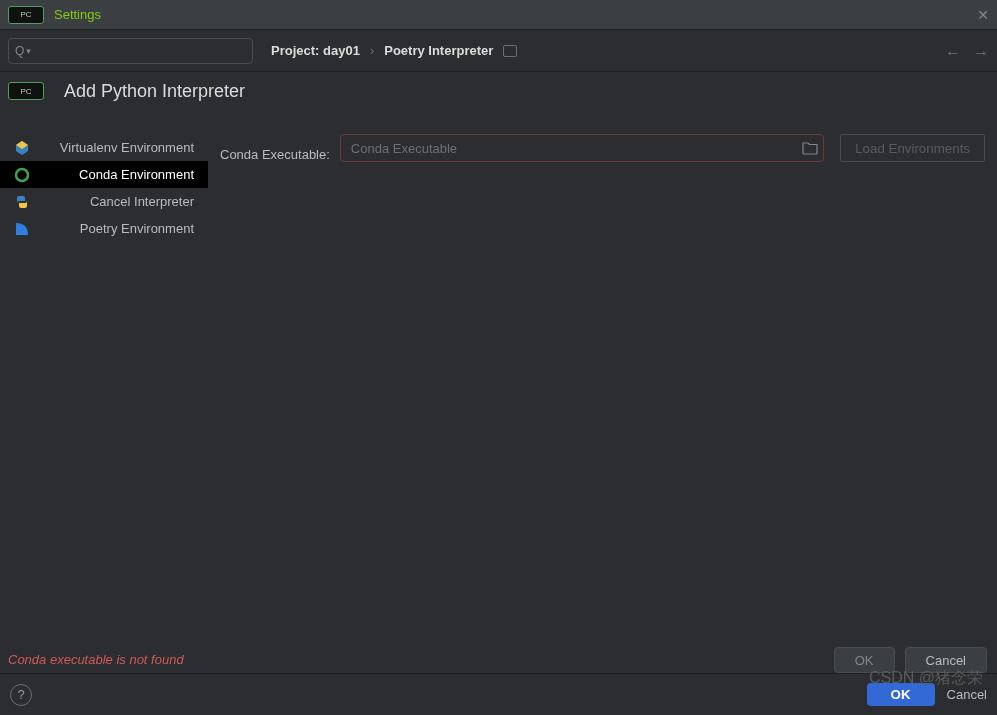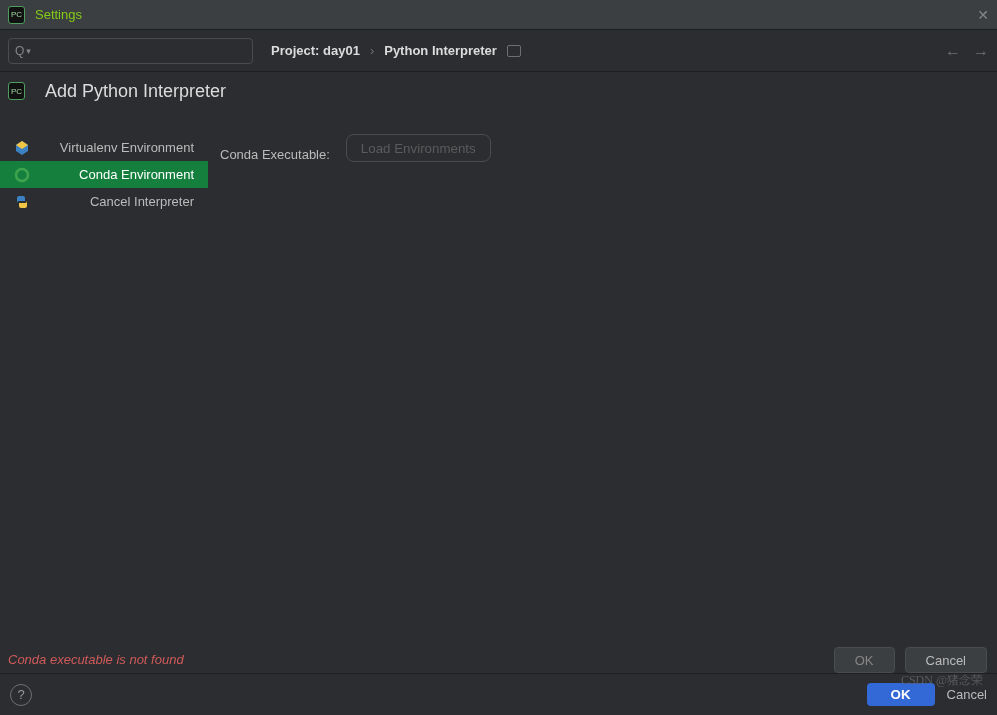--- a/index.html
+++ b/index.html
@@ -1,19 +1,19 @@
 <!DOCTYPE html>
 <html><head>
 <meta charset="utf-8">
 <style>
 * { margin: 0; padding: 0; box-sizing: border-box; font-family: -apple-system, "Segoe UI", sans-serif; }
 body { width: 997px; height: 715px; background: #2b2d30; color: #bbbbbb; font-size: 13px; overflow: hidden; position: relative; }
 
 .titlebar { height: 30px; background: #3c3f41; display: flex; align-items: center; padding: 0 8px; border-bottom: 1px solid #1e1f22; }
-.app-icon { width: 17px; height: 18px; background: #111; border: 1px solid #4e9e60; border-radius: 3px; display: flex; align-items: center; justify-content: center; font-size: 8px; color: #a0d8a0; margin-right: 10px; }
+.app-icon { width: 36px; height: 18px; background: #111; border: 1px solid #4e9e60; border-radius: 3px; display: flex; align-items: center; justify-content: center; font-size: 8px; color: #a0d8a0; margin-right: 10px; }
 .title-text { color: #84cc16; font-size: 13px; }
 .title-close { margin-left: auto; color: #868686; font-size: 14px; }
 
 .subheader { height: 42px; display: flex; align-items: center; padding: 0 8px; border-bottom: 1px solid #1e1f22; }
 .search-box { width: 245px; height: 26px; background: #2b2d30; border: 1px solid #4a4d50; border-radius: 4px; display: flex; align-items: center; padding: 0 6px; color: #868686; }
 .search-icon { font-size: 12px; margin-right: 2px; }
 .search-arrow { font-size: 9px; }
 .breadcrumb { display: flex; align-items: center; margin-left: 18px; gap: 10px; }
 .bc-sep { color: #6f6f6f; }
 .bc-item { color: #dcdcdc; font-size: 13px; }
@@ -21,64 +21,64 @@
 .bc-icon { width: 14px; height: 12px; border: 1px solid #6f6f6f; border-radius: 2px; }
 .nav-arrows { margin-left: auto; display: flex; gap: 12px; color: #6f6f6f; font-size: 16px; }
 
 .modal { position: absolute; top: 76px; left: 0; right: 0; bottom: 0; background: #2b2d30; }
 .modal-header { height: 30px; display: flex; align-items: center; padding: 0 8px; }
 .modal-title { color: #dcdcdc; font-size: 18px; margin-left: 10px; }
 
 .modal-body { display: flex; height: calc(100% - 80px); }
 .sidebar { width: 208px; padding-top: 28px; }
 .side-item { height: 27px; display: flex; align-items: center; padding: 0 14px; gap: 9px; color: #bbbbbb; cursor: pointer; justify-content: space-between; }
-.side-item.selected { background: #15803d; color: #fff; }
+.side-item.selected { background: #000000; color: #fff; }
 .side-icon { width: 16px; height: 16px; display: flex; align-items: center; justify-content: center; }
 
 .content { flex: 1; padding: 28px 12px 0 12px; position: relative; }
 .form-row { display: flex; align-items: flex-end; gap: 10px; }
 .form-label { color: #bbbbbb; }
 .input-wrap { flex: 1; position: relative; }
 .exec-input { width: 100%; height: 28px; background: #2b2d30; border: 1px solid #6b3b3b; border-radius: 4px; padding: 0 34px 0 10px; color: #bbbbbb; font-size: 13px; }
 .exec-input::placeholder { color: #6f6f6f; }
 .folder-btn { position: absolute; right: 6px; top: 50%; transform: translateY(-50%); color: #868686; cursor: pointer; }
-.load-btn { height: 28px; padding: 0 14px; background: #2b2d30; border: 1px solid #4a4d50; border-radius: 8px; color: #5b5b5b; cursor: default; margin-left: 6px; }
+.load-btn { height: 28px; padding: 0 14px; background: #2b2d30; border: 1px solid #4a4d50; border-radius: 2px; color: #5b5b5b; cursor: default; margin-left: 6px; }
 
 .error-msg { position: absolute; left: 8px; bottom: 48px; color: #d05a5a; font-size: 13px; font-style: italic; }
 
 .modal-footer { position: absolute; bottom: 42px; right: 10px; display: flex; gap: 10px; }
 .btn { height: 26px; padding: 0 20px; border-radius: 4px; border: 1px solid #4a4d50; background: #3c3f41; color: #868686; font-size: 13px; cursor: pointer; }
 
 .bottom-bar { position: absolute; bottom: 0; left: 0; right: 0; height: 42px; background: #2b2d30; border-top: 1px solid #1e1f22; display: flex; align-items: center; padding: 0 10px; }
 .help-icon { width: 22px; height: 22px; border: 1px solid #6f6f6f; border-radius: 50%; display: flex; align-items: center; justify-content: center; color: #999; font-size: 13px; }
 .bottom-actions { margin-left: auto; display: flex; gap: 12px; align-items: center; }
 .btn-primary { background: #3369d6; border: none; color: #fff; padding: 4px 24px; border-radius: 4px; font-weight: 600; }
 .btn-cancel { color: #bbbbbb; }
-.watermark { position: absolute; right: 14px; bottom: 26px; color: #5b5b5b; font-size: 12px; pointer-events: none; font-family: Liberation Serif, serif; }
+.watermark { position: absolute; right: 14px; bottom: 26px; color: #5b5b5b; font-size: 16px; pointer-events: none; }
 
 svg { display: block; }
 </style>
 </head>
 <body>
 
 <div class="titlebar">
   <div class="app-icon">PC</div>
   <span class="title-text">Settings</span>
   <span class="title-close">✕</span>
 </div>
 
 <div class="subheader">
   <div class="search-box">
     <span class="search-icon">Q</span>
     <span class="search-arrow">▾</span>
   </div>
   <div class="breadcrumb">
     <span class="bc-item bold">Project: day01</span>
     <span class="bc-sep">›</span>
-    <span class="bc-item bold">Python Interpreter</span>
+    <span class="bc-item bold">Poetry Interpreter</span>
     <span class="bc-icon"></span>
   </div>
   <div class="nav-arrows">
     <span>←</span>
     <span>→</span>
   </div>
 </div>
 
 <div class="modal">
   <div class="modal-header">
@@ -107,25 +107,41 @@
       </div>
       <div class="side-item">
         <span class="side-icon">
           <svg width="16" height="16" viewBox="0 0 16 16">
               <path d="M5 2h4a2 2 0 012 2v3H5a2 2 0 00-2 2v0H3V4a2 2 0 012-2z" fill="#3b82c4"></path>
               <path d="M11 14H7a2 2 0 01-2-2V9h6a2 2 0 002-2v0h0v5a2 2 0 01-2 2z" fill="#f0c545"></path>
             </svg>
         </span>
         <span>Cancel Interpreter</span>
       </div>
+      <div class="side-item">
+        <span class="side-icon">
+          <svg width="16" height="16" viewBox="0 0 16 16">
+              <path d="M2 2 Q14 2 14 14 L2 14 Z" fill="#2f7fe0"></path>
+            </svg>
+        </span>
+        <span>Poetry Environment</span>
+      </div>
     </div>
 
     <div class="content">
       <div class="form-row">
         <span class="form-label">Conda Executable:</span>
+        <div class="input-wrap">
+          <input class="exec-input" placeholder="Conda Executable" style="">
+          <span class="folder-btn">
+            <svg width="16" height="14" viewBox="0 0 16 14">
+                <path d="M1 2h5l1.5 1.5H15V12a1 1 0 01-1 1H2a1 1 0 01-1-1V2z" fill="none" stroke="#868686" stroke-width="1.2"></path>
+              </svg>
+          </span>
+        </div>
         <button class="load-btn">Load Environments</button>
       </div>
     </div>
   </div>
 
   <div class="error-msg">Conda executable is not found</div>
 
   <div class="modal-footer">
     <button class="btn">OK</button>
     <button class="btn" style="color:#bbbbbb">Cancel</button>

